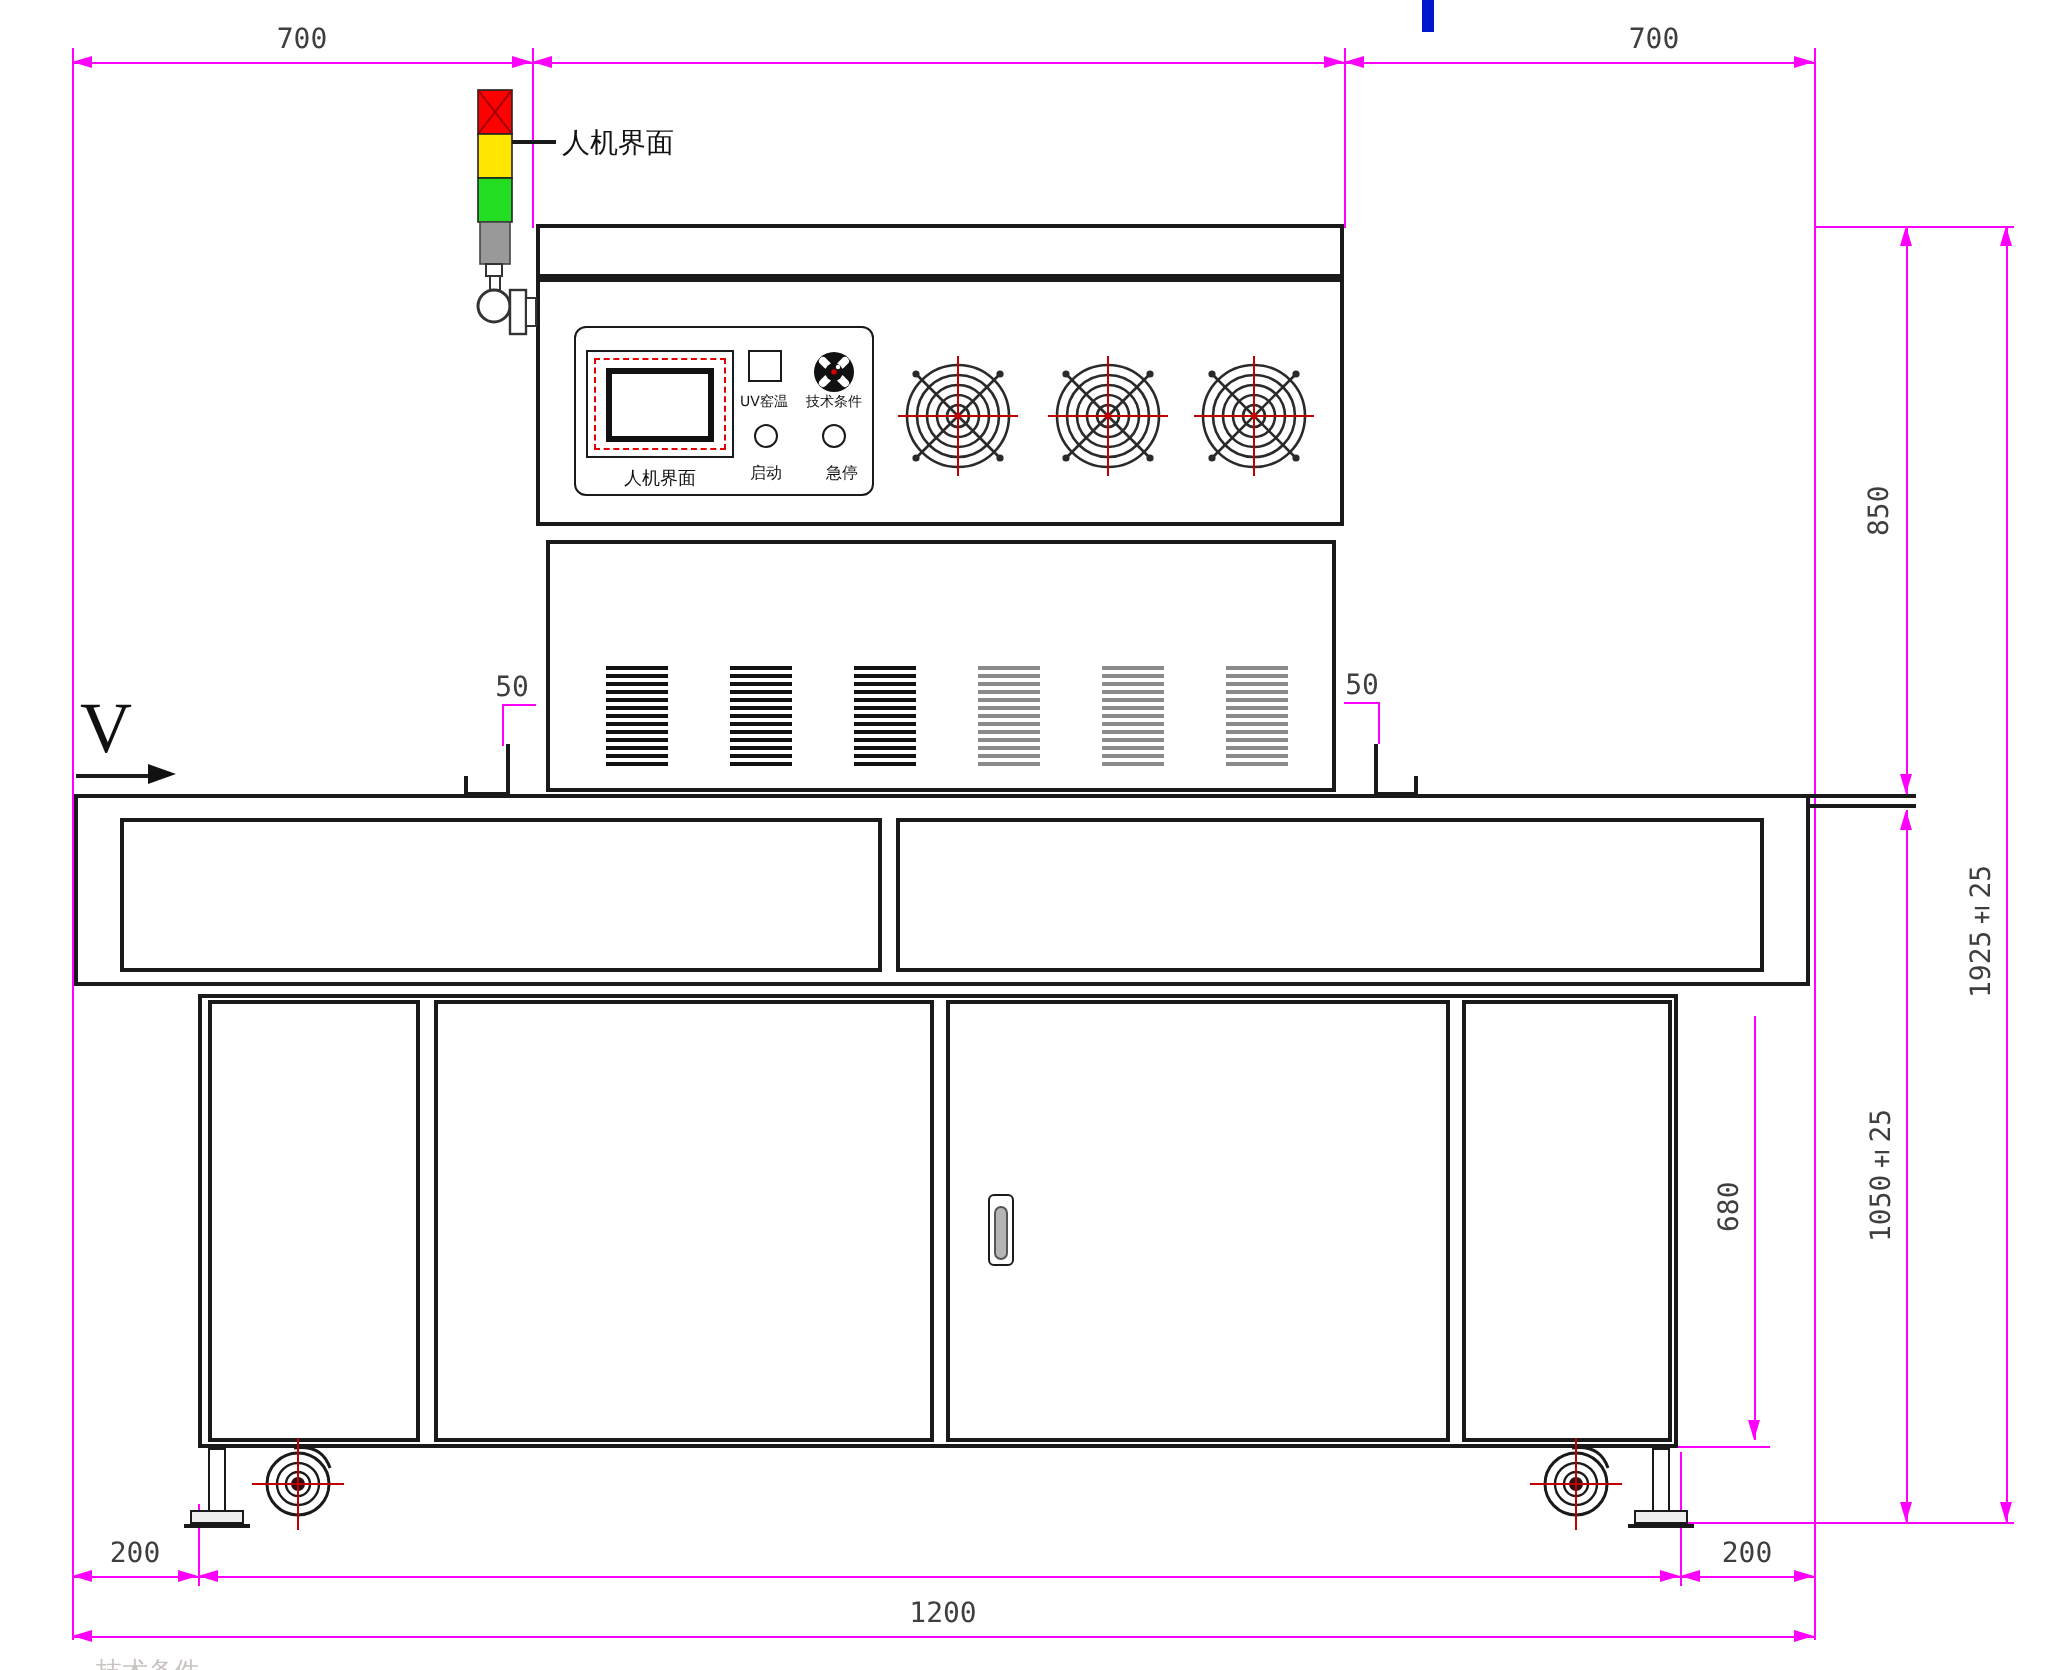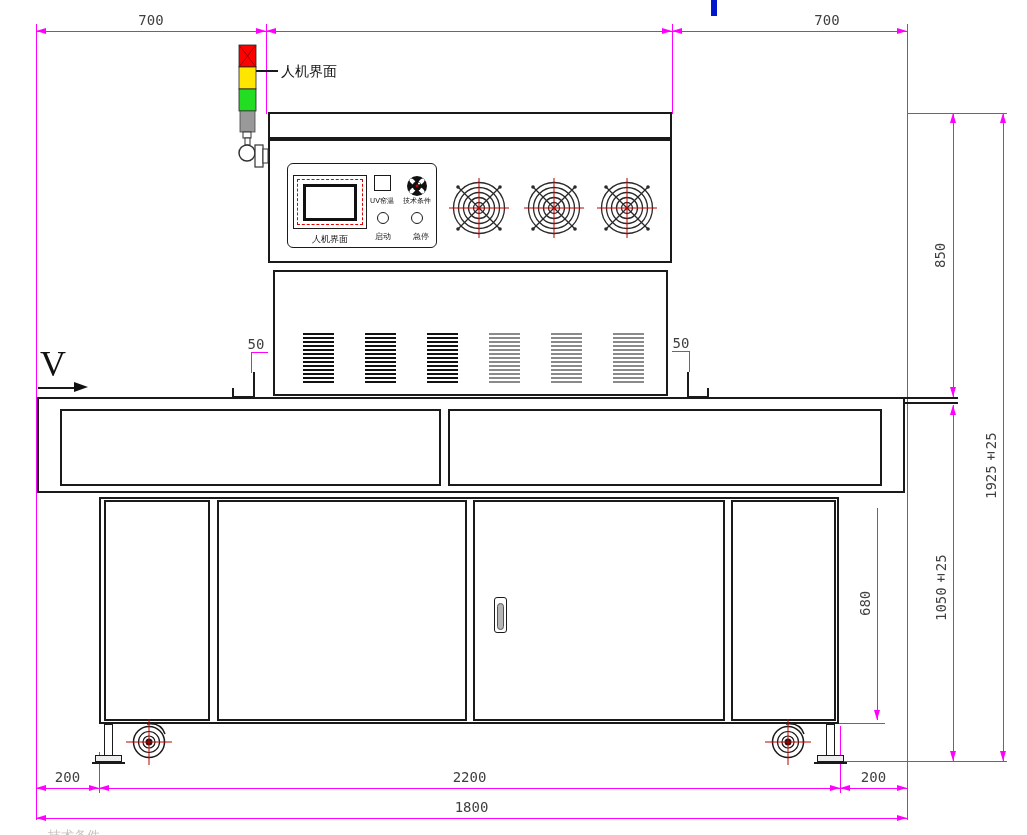--- a/index.html
+++ b/index.html
@@ -65,25 +65,24 @@
   <div class="k dv" style="left:953px;top:405px;height:356px;"></div>
   <div class="k dtv" style="left:934px;top:540px;height:95px;">1050±25</div>
   <div class="k dv noTop" style="left:877px;top:508px;height:212px;"></div>
   <div class="k dtv" style="left:858px;top:558px;height:90px;">680</div>
   <div class="k lnh" style="left:905px;top:397px;width:53px;height:1.5px;"></div>
   <div class="k lnh" style="left:905px;top:402px;width:53px;height:1.5px;"></div>
 
   <div class="k dh" style="left:36px;top:788px;width:63px;"></div>
   <div class="k dt" style="left:36px;top:770px;width:63px;">200</div>
   <div class="k dh" style="left:99px;top:788px;width:741px;"></div>
-  <div class="k dt" style="left:99px;top:770px;width:741px;">2200</div>
   <div class="k dh" style="left:840px;top:788px;width:67px;"></div>
   <div class="k dt" style="left:840px;top:770px;width:67px;">200</div>
   <div class="k dh" style="left:36px;top:818px;width:871px;"></div>
-  <div class="k dt" style="left:36px;top:800px;width:871px;">1800</div>
+  <div class="k dt" style="left:36px;top:800px;width:871px;">1200</div>
 
   <div class="k mh" style="left:251px;top:352px;width:17px;"></div>
   <div class="k mv" style="left:251px;top:352px;height:21px;"></div>
   <div class="k dt" style="left:243px;top:337px;width:26px;">50</div>
   <div class="k mh" style="left:672px;top:351px;width:18px;"></div>
   <div class="k mv" style="left:689px;top:351px;height:21px;"></div>
   <div class="k dt" style="left:668px;top:336px;width:26px;">50</div>
 
   <div class="k box" style="left:268px;top:112px;width:404px;height:27px;"></div>
   <div class="k box" style="left:268px;top:139px;width:404px;height:124px;"></div>

